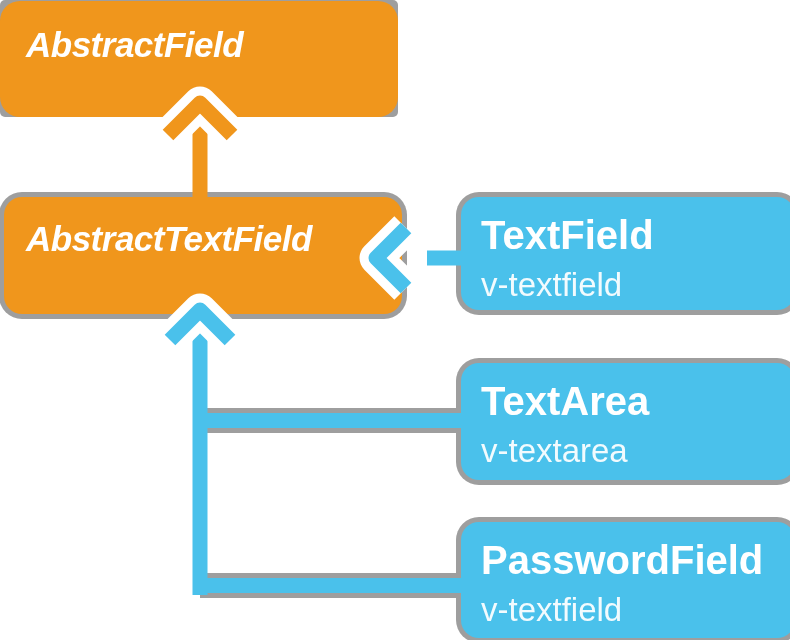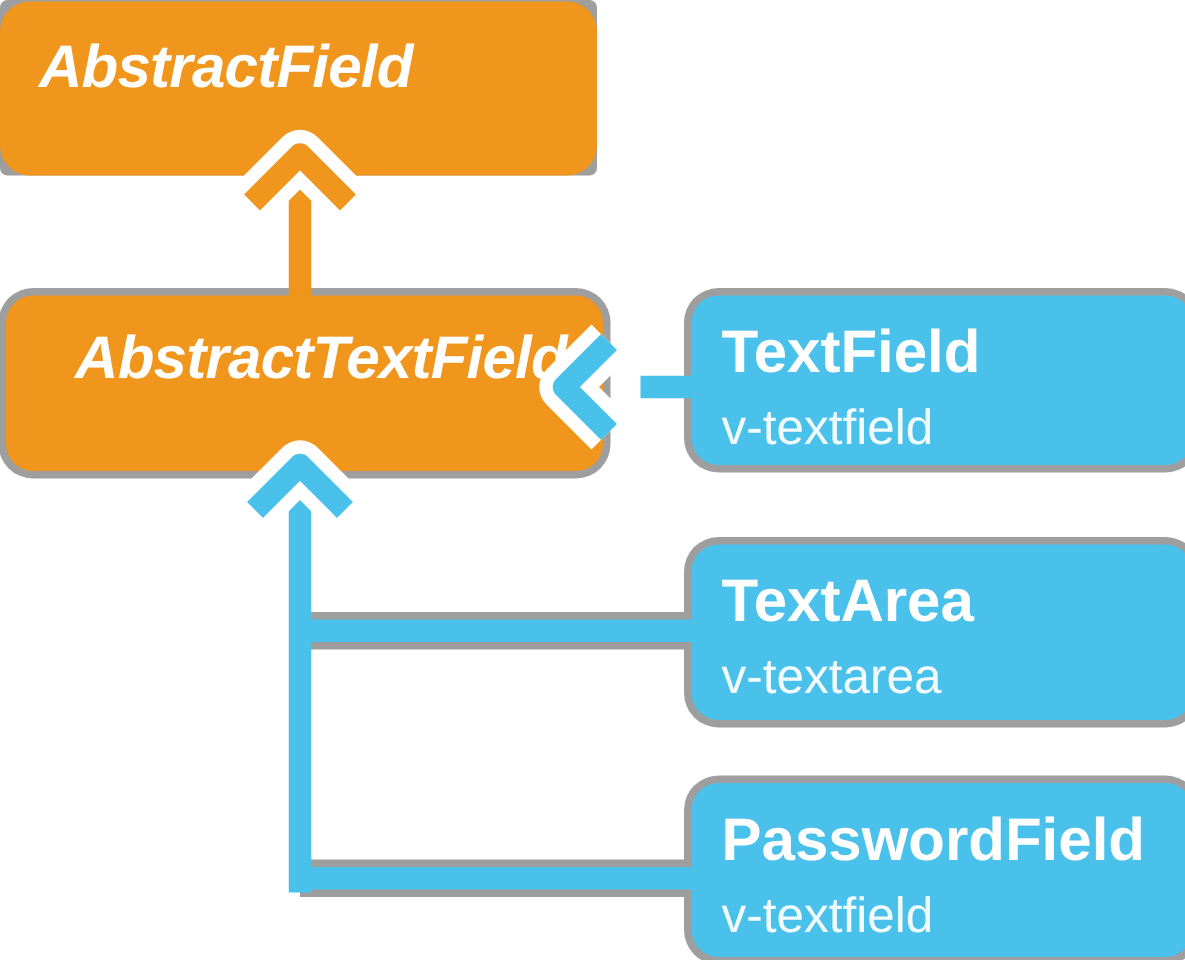--- a/index.html
+++ b/index.html
@@ -29,29 +29,29 @@
   }
   
   .corner-backing{
     position:absolute;
     left:0;top:0;width:398px;height:117px;
     background:var(--casing);
     border-radius:5px;
     z-index:1;
   }
   .abstract-title{
-    font-size:40px;
+    font-size:35px;
     font-weight:bold;
     font-style:italic;
     letter-spacing:-0.5px;
     line-height:48px;
     white-space:nowrap;
   }
   #abstract-field .abstract-title{margin:20px 0 0 26px;}
-  #abstract-text-field .abstract-title{margin:18px 0 0 22px;text-align:center;}
+  #abstract-text-field .abstract-title{margin:18px 0 0 22px;}
   .comp-title{
     font-size:40px;
     font-weight:bold;
     line-height:44px;
     margin:16px 0 0 20px;
     white-space:nowrap;
   }
   .comp-sub{
     font-size:33px;
     font-weight:normal;

